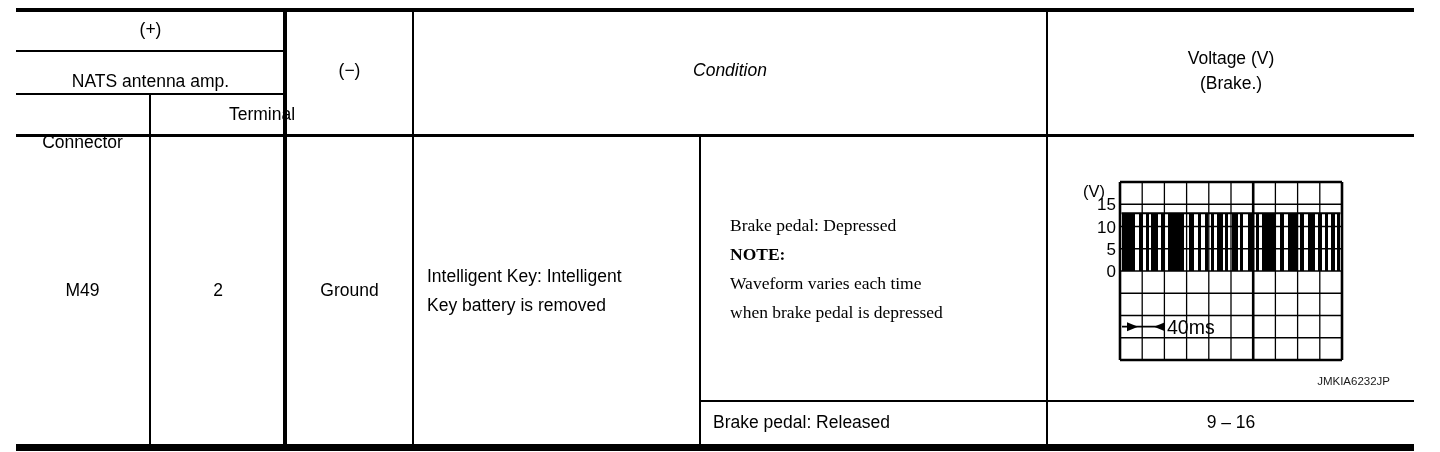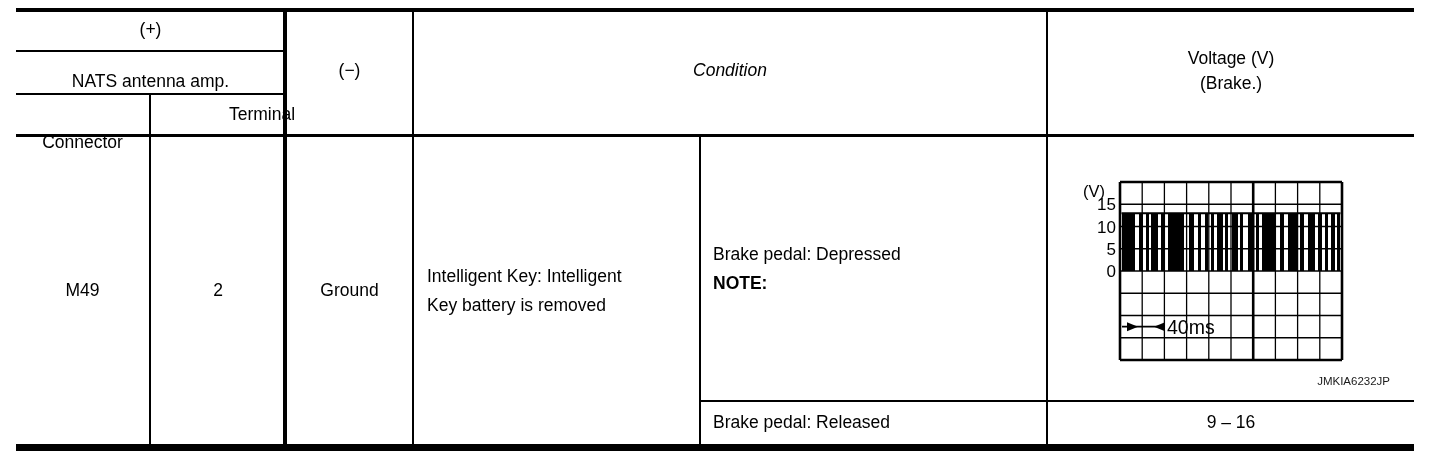--- a/index.html
+++ b/index.html
@@ -66,24 +66,26 @@
     <span>2</span>
   </div>
   <div class="cell center" style="left:287px; top:137px; width:125px; height:307px;">
     <span>Ground</span>
   </div>
   <div class="cell lefttext" style="left:427px; top:137px; width:266px; height:307px;">
     <span class="prewrap" style="line-height:29px;">Intelligent Key: Intelligent
 Key battery is removed</span>
   </div>
 
-  <div class="cell lefttext" style="left:713px; top:137px; width:330px; height:264px;">
+  <div class="cell lefttext" style="left:730px; top:137px; width:330px; height:264px;font-family:Liberation Serif, serif;">
     <div class="cond-block">
       <div>Brake pedal: Depressed</div>
       <div class="note-label">NOTE:</div>
+      <div class="prewrap">Waveform varies each time
+when brake pedal is depressed</div>
     </div>
   </div>
 
   <div class="cell" style="left:1048px; top:137px; width:366px; height:264px;">
     <svg id="scope-svg" width="320" height="214" viewBox="0 0 320 214" style="position:absolute; left:27px; top:41px;">
         <line x1="45" y1="4" x2="45" y2="182" stroke="#000" stroke-width="2.6"></line>
         <line x1="67.2" y1="4" x2="67.2" y2="182" stroke="#000" stroke-width="1.3"></line>
         <line x1="89.4" y1="4" x2="89.4" y2="182" stroke="#000" stroke-width="1.3"></line>
         <line x1="111.6" y1="4" x2="111.6" y2="182" stroke="#000" stroke-width="1.3"></line>
         <line x1="133.8" y1="4" x2="133.8" y2="182" stroke="#000" stroke-width="1.3"></line>

